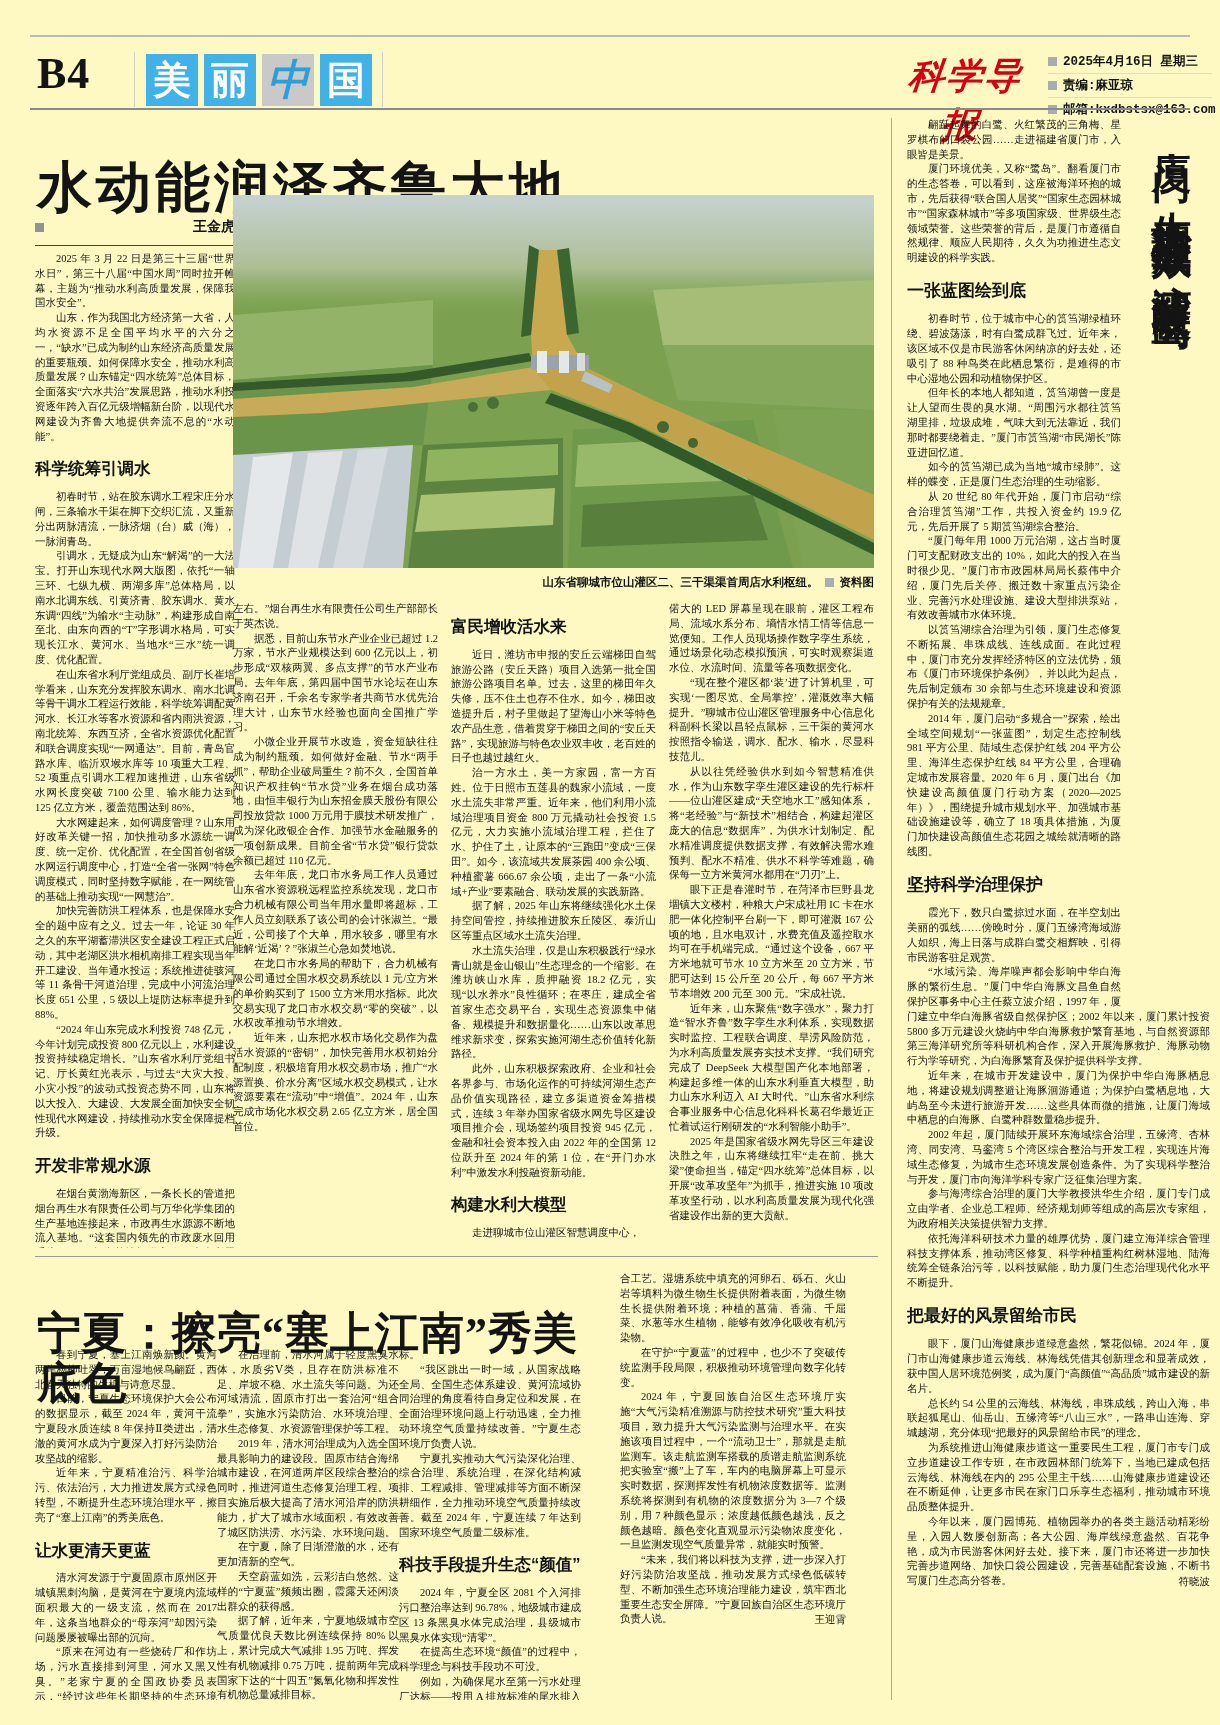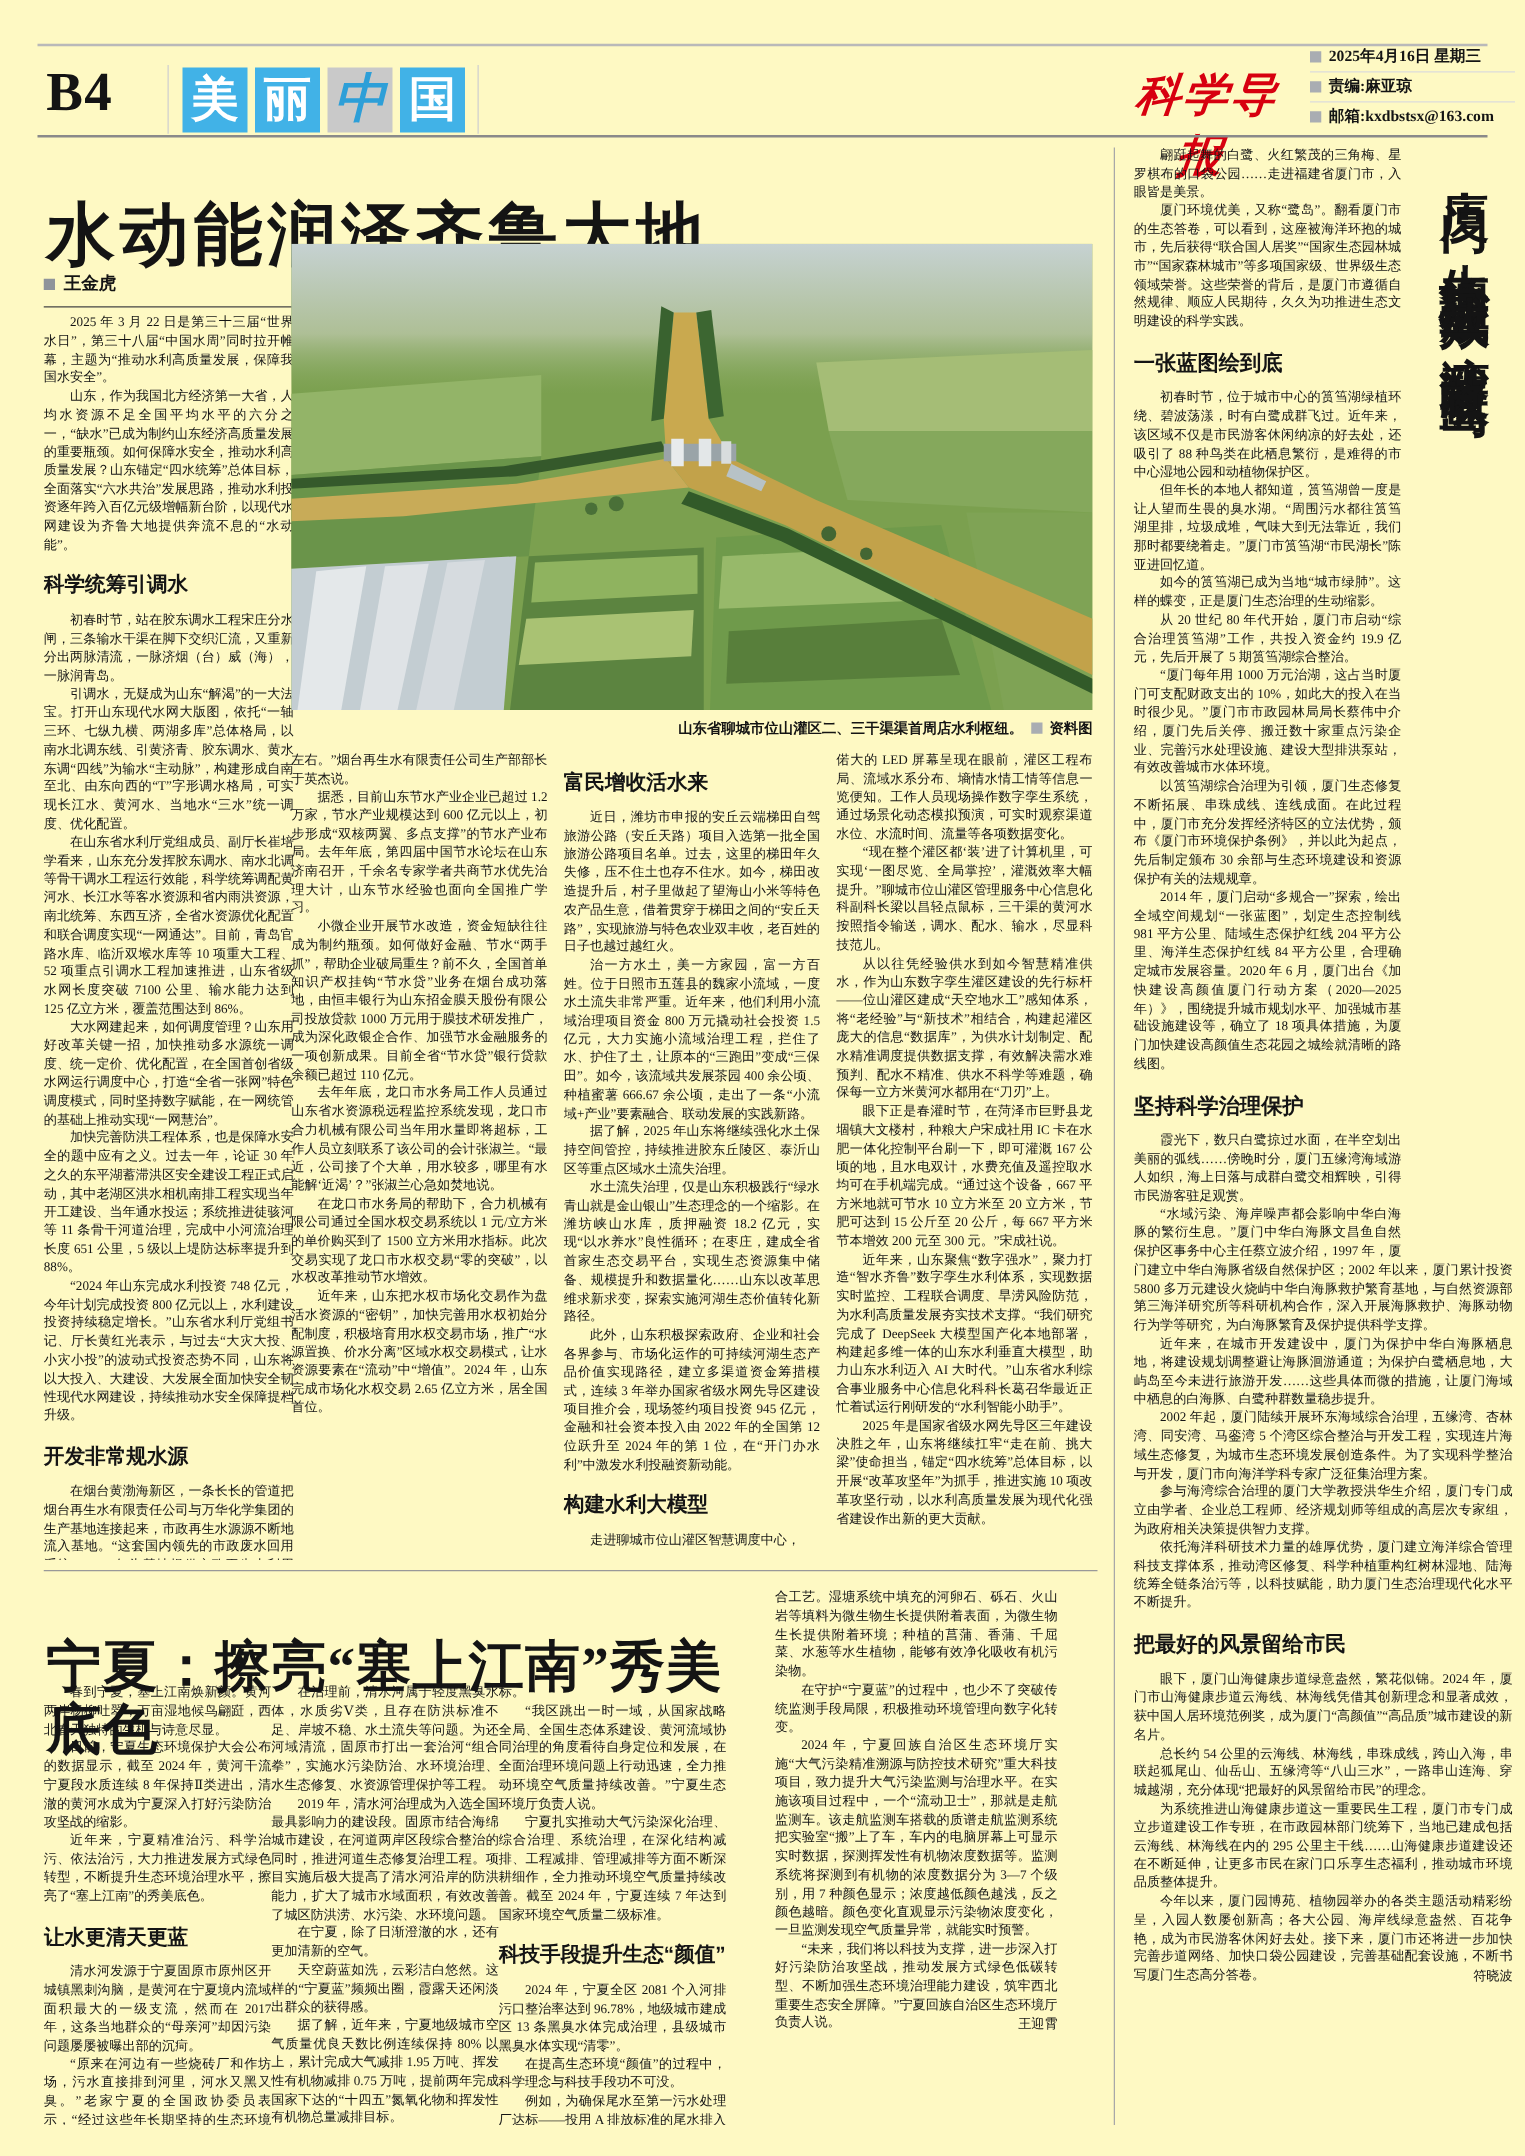--- a/index.html
+++ b/index.html
@@ -14,43 +14,43 @@
   .logo-div{position:absolute;top:52px;width:1px;height:55px;background:#cfcfcf;}
   .logo{position:absolute;left:146px;top:54px;display:flex;gap:6px;}
   .logo .tile{width:52px;height:52px;display:flex;align-items:center;justify-content:center;
               background:#41b2e7;color:#ffffff;font-family:"Liberation Sans",sans-serif;
               font-weight:bold;font-size:38px;line-height:1;}
   .logo .tile.alt{background:#c9c9c9;color:#2d9fd8;font-family:"Liberation Serif",serif;
                   font-style:italic;font-size:42px;}
   .masthead{position:absolute;left:893px;top:52px;width:140px;text-align:center;color:#d7000f;
             font-family:"Liberation Serif",serif;font-weight:bold;font-style:italic;
             font-size:36px;letter-spacing:2px;transform:skewX(-6deg);}
-  .info-block{position:absolute;left:1048px;top:34px;width:164px;
-              font-family:Liberation Serif, serif;}
+  .info-block{position:absolute;left:1048px;top:50px;width:164px;
+              font-family:Liberation Mono, monospace;}
   .info-row{display:flex;align-items:center;gap:6px;font-size:12.5px;font-weight:600;
             padding:3px 0;border-bottom:1px solid #dcdcdc;white-space:nowrap;}
   .info-row:last-child{border-bottom:none;}
   .sq{display:inline-block;width:9px;height:9px;background:#a9adb2;flex:0 0 auto;}
 
   
   .para,.pc{font-size:10.5px;line-height:14.8px;text-align:justify;margin:0;}
   .para{text-indent:2em;}
   .pc{text-indent:0;}
   .sub{font-family:"Liberation Sans","DejaVu Sans",sans-serif;font-size:17px;font-weight:bold;
        margin:15px 0 11px;line-height:1.2;}
   .inline-by{float:right;font-weight:normal;font-family:"Liberation Sans",sans-serif;}
   .col{position:absolute;overflow:hidden;}
 
   
   .main-headline{position:absolute;left:37px;top:120px;width:840px;
                  font-family:"Liberation Sans","DejaVu Sans",sans-serif;font-weight:bold;
                  font-size:55px;letter-spacing:4px;line-height:1.1;}
   .byline{position:absolute;left:35px;top:218px;width:200px;border-bottom:1px solid #444;
           padding-bottom:9px;font-family:"Liberation Sans",sans-serif;font-weight:bold;
-          font-size:14px;display:flex;align-items:center;gap:7px;}
+          font-size:14px;display:flex;align-items:center;gap:7px;justify-content:space-between;}
   .byline .sq{background:#8f949a;}
   #m-col1{left:35px;top:252px;width:200px;height:996px;}
   .photo-wrap{position:absolute;left:233px;top:195px;width:641px;height:373px;}
   .photo-wrap svg{display:block;}
   .caption{position:absolute;left:233px;top:575px;width:641px;text-align:right;
            font-family:"Liberation Sans","DejaVu Sans",sans-serif;font-size:11.5px;
            font-weight:600;display:flex;justify-content:flex-end;align-items:center;gap:6px;}
   #m-cols{position:absolute;left:233px;top:602px;width:641px;height:646px;display:flex;gap:13px;}
   #m-cols .fcol{width:205px;height:646px;overflow:hidden;}
 

